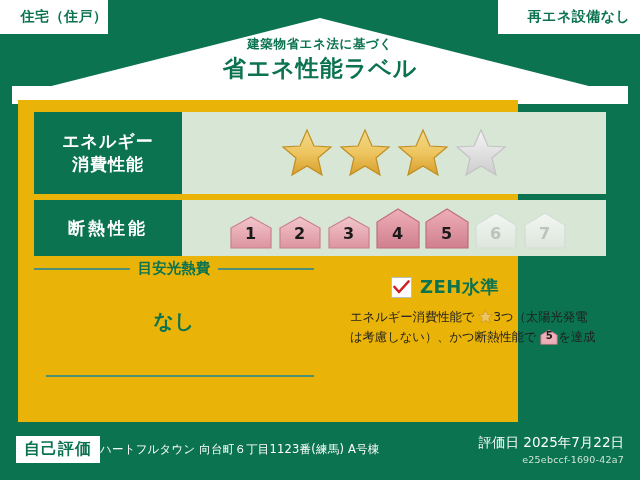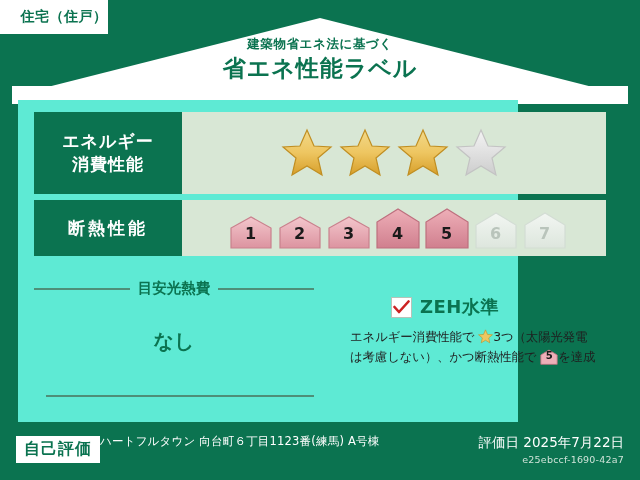--- a/index.html
+++ b/index.html
@@ -35,21 +35,21 @@
   #title-block {
     position: absolute; left: 0; right: 0; top: 36px;
     text-align: center; color: #0b7350; z-index: 3;
   }
   #title-sub  { font-size: 12.5px; font-weight: bold; letter-spacing: .6px; }
   #title-main { font-size: 23px; font-weight: bold; letter-spacing: 1px; margin-top: 0; }
 
   
   #body-panel {
     position: absolute; left: 18px; top: 100px; width: 500px; height: 322px;
-    background: #5eead4;
+    background: #eab308;
   }
 
   
   .perf-row { display: flex; align-items: stretch; background: #d8e7d5; }
   #row-energy     { position: absolute; left: 16px; top: 12px;  width: 572px; height: 82px; }
   #row-insulation { position: absolute; left: 16px; top: 100px; width: 572px; height: 56px; gap: 7px; }
 
   .row-label {
     width: 148px; background: #0b7350; color: #ffffff;
     display: flex; flex-direction: column; align-items: center; justify-content: center;
@@ -69,21 +69,21 @@
     justify-content: center;
   }
   .grade svg { display: block; }
   .grade span {
     position: absolute; bottom: 6px; left: 0; right: 0; text-align: center;
     font-size: 16px; font-weight: bold; color: #1a1a1a;
   }
   .grade.off span { color: #b9c4bb; }
 
   
-  #lower { position: absolute; left: 16px; top: 177px; width: 572px; height: 146px; }
+  #lower { position: absolute; left: 16px; top: 157px; width: 572px; height: 146px; }
 
   #cost-head {
     display: flex; align-items: center; gap: 8px; width: 280px; margin-top: 2px;
   }
   #cost-head .rule { flex: 1; height: 2px; background: #4e8f78; }
   #cost-head-text { color: #0b7350; font-weight: bold; font-size: 14.5px; white-space: nowrap; }
 
   #cost-value {
     width: 280px; text-align: center; color: #0b7350;
     font-size: 20px; font-weight: bold; margin-top: 30px;
@@ -115,41 +115,42 @@
     font-size: 10px; font-weight: bold; color: #1a1a1a; padding-bottom: 1px;
   }
 
   
   #footer { position: absolute; left: 0; right: 0; top: 432px; height: 48px; }
   #self-eval {
     position: absolute; left: 16px; top: 4px; background: #ffffff; color: #0b7350;
     font-size: 16px; font-weight: bold; padding: 3px 8px; letter-spacing: 1px;
   }
   #address {
-    position: absolute; left: 100px; top: 2px; color: #ffffff;
+    position: absolute; left: 100px; top: 10px; color: #ffffff;
     font-size: 11.5px; letter-spacing: .2px;
   }
   #eval-date {
     position: absolute; right: 16px; top: 2px; color: #ffffff;
     font-size: 13.5px; text-align: center;
   }
   #eval-id {
     position: absolute; right: 16px; top: 22px; color: #cfe3d8;
     font-size: 9.5px; text-align: right; letter-spacing: .2px;
   }
 </style>
 </head>
 <body>
 
 <div id="label-card">
 
   <div id="roof"></div>
   <div id="roof-fill"></div>
 
   <div class="corner-tab" id="tab-left">住宅（住戸）</div>
+  <div class="corner-tab" id="tab-right">再エネ設備なし</div>
 
   <div id="title-block">
     <div id="title-sub">建築物省エネ法に基づく</div>
     <div id="title-main">省エネ性能ラベル</div>
   </div>
 
   <div id="body-panel">
 
     <div class="perf-row" id="row-energy">
       <div class="row-label">

